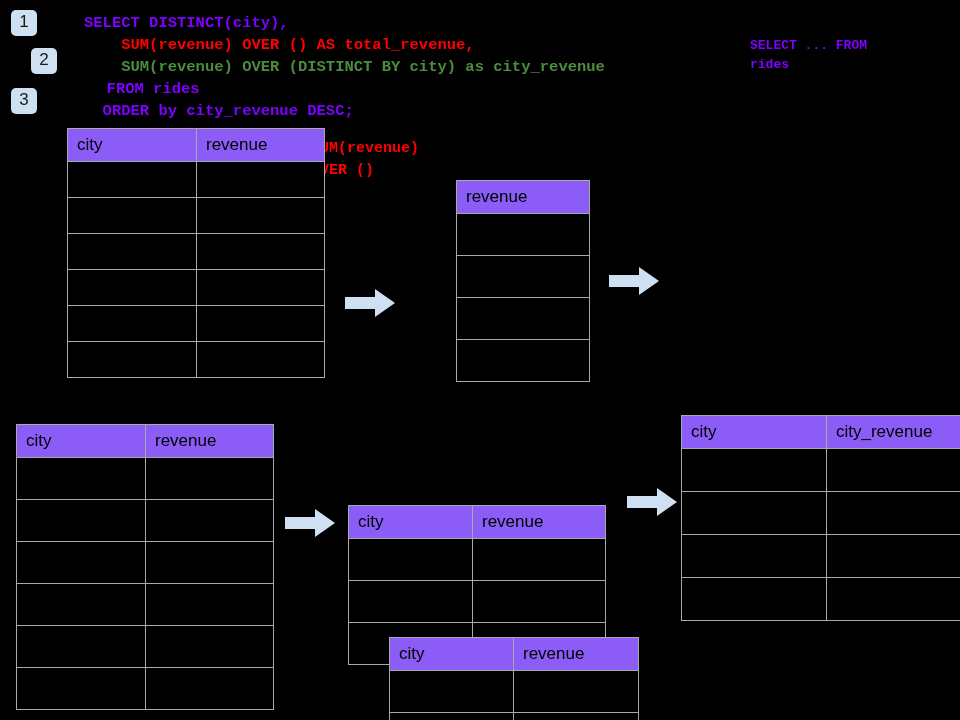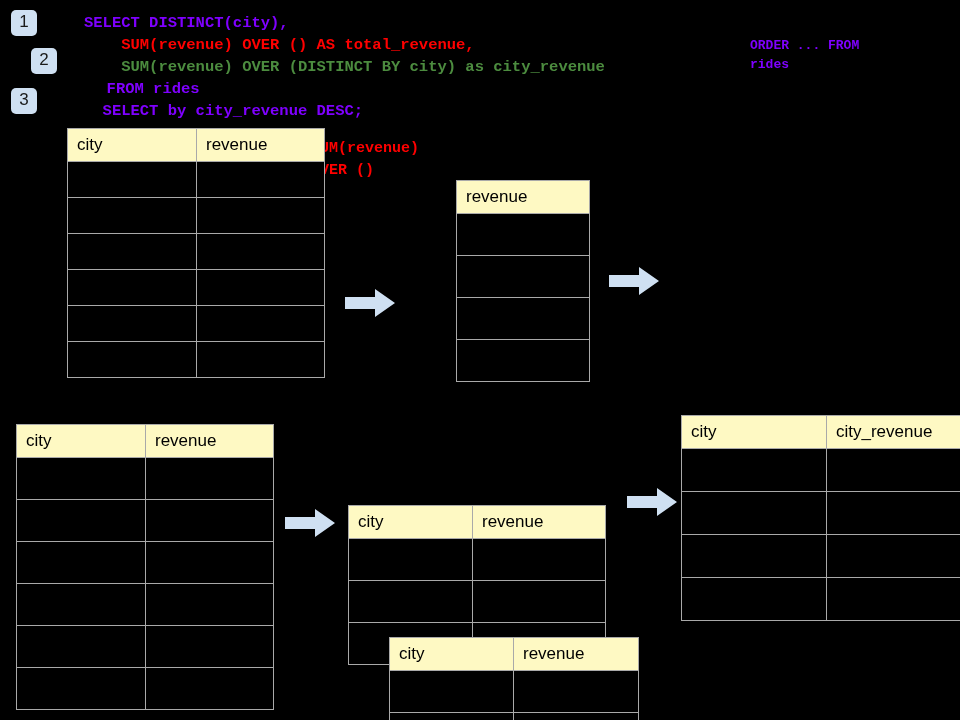--- a/index.html
+++ b/index.html
@@ -55,21 +55,21 @@
     table-layout:fixed;
     background:#000;
   }
   .tbl td{
     border:1px solid #a9a9a9;
     background:#000;
     padding:0;
   }
   .tbl th{
     border:1px solid #a9a9a9;
-    background:#fef9c3;
+    background:#8b5cf6;
     color:#000;
     text-align:left;
     font-weight:normal;
     font-family:"Liberation Sans", sans-serif;
     font-size:17px;
     padding:6px 0 6px 9px;
   }
 
   
   .arrow{position:absolute;}
@@ -80,23 +80,23 @@
 <div class="canvas">
 
   <div class="badge" style="left:11px;top:10px;">1</div>
   <div class="badge" style="left:31px;top:48px;">2</div>
   <div class="badge" style="left:11px;top:88px;">3</div>
 
   <div class="sql c-red" style="left:84px;top:34px;">    SUM(revenue) OVER () AS total_revenue,</div>
   <div class="sql c-purple" style="left:84px;top:12px;">SELECT DISTINCT(city),</div>
   <div class="sql c-green" style="left:84px;top:56px;">    SUM(revenue) OVER (DISTINCT BY city) as city_revenue</div>
   <div class="sql c-purple" style="left:88px;top:78px;">  FROM rides</div>
-  <div class="sql c-purple" style="left:84px;top:100px;">  SELECT by city_revenue DESC;</div>
-
-  <div class="anno small c-purple" style="left:750px;top:36px;">ORDER ... FROM
+  <div class="sql c-purple" style="left:84px;top:100px;">  ORDER by city_revenue DESC;</div>
+
+  <div class="anno small c-purple" style="left:750px;top:36px;">SELECT ... FROM
 rides</div>
 
   <div class="anno c-red" style="left:311px;top:138px;">SUM(revenue)
 OVER ()</div>
 
 
   <table class="tbl" style="left:67px;top:128px;width:237px;">
     <tbody>
         <tr>
       <th style="width:119px;">city</th>

